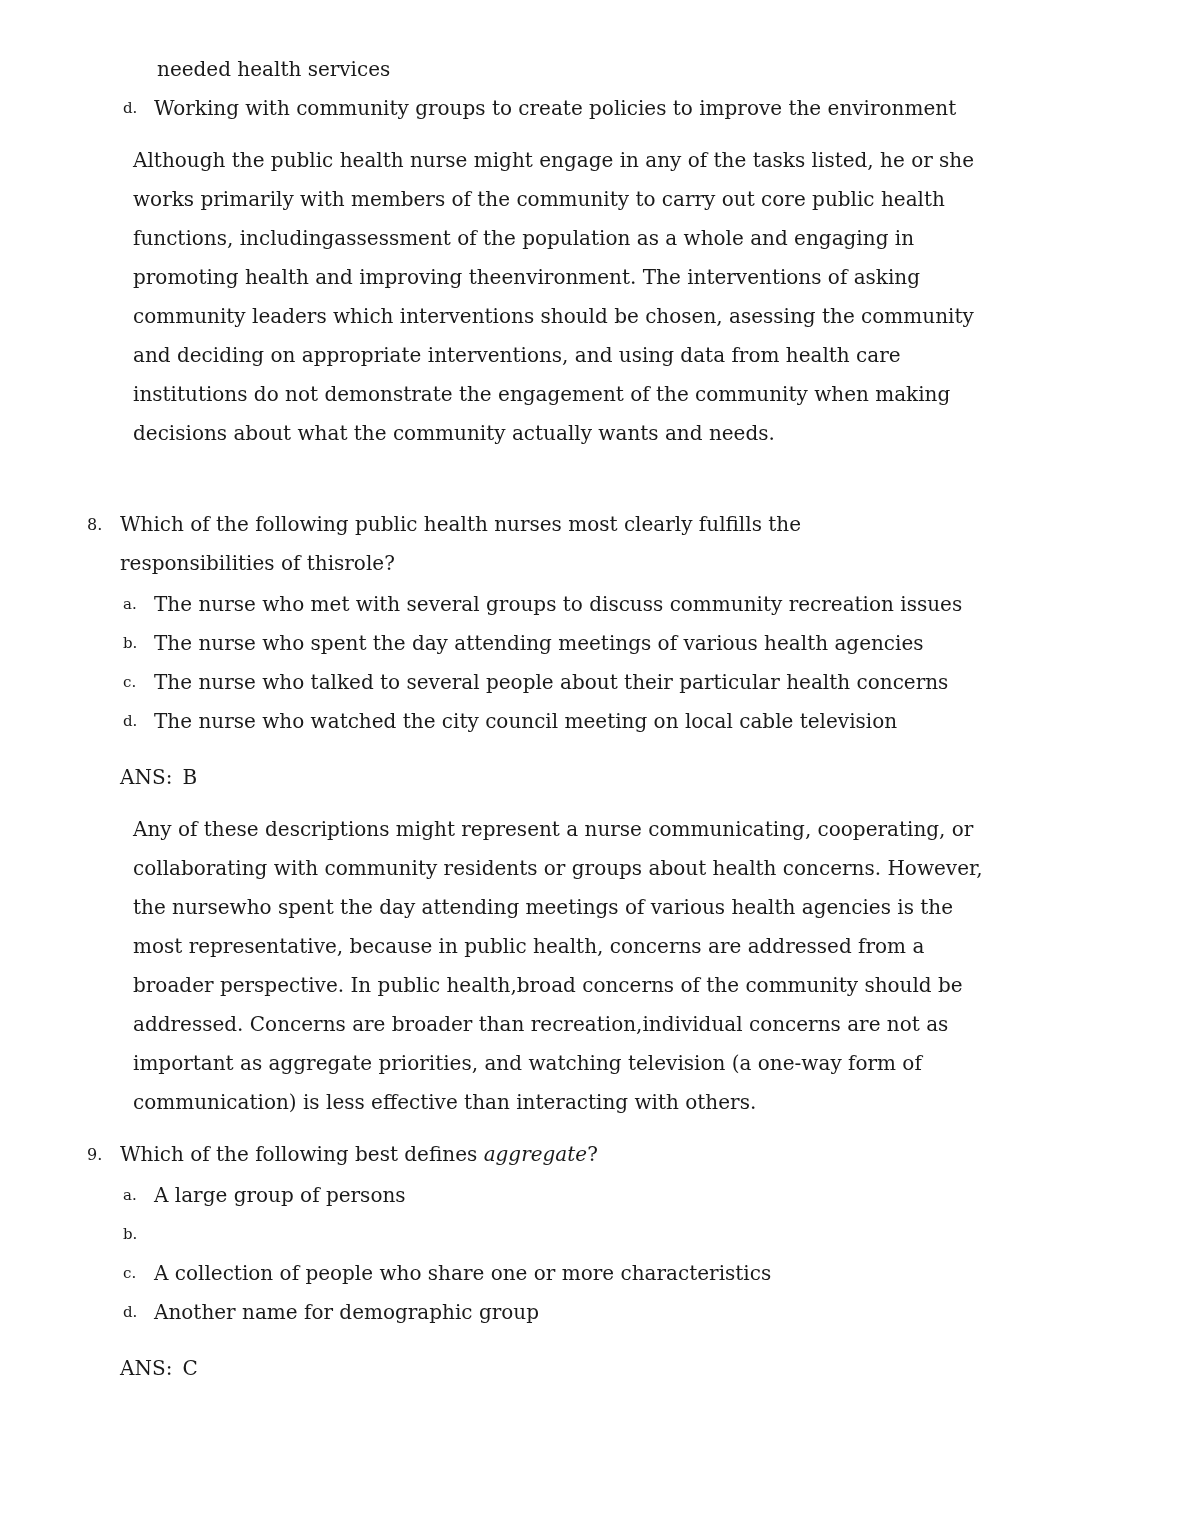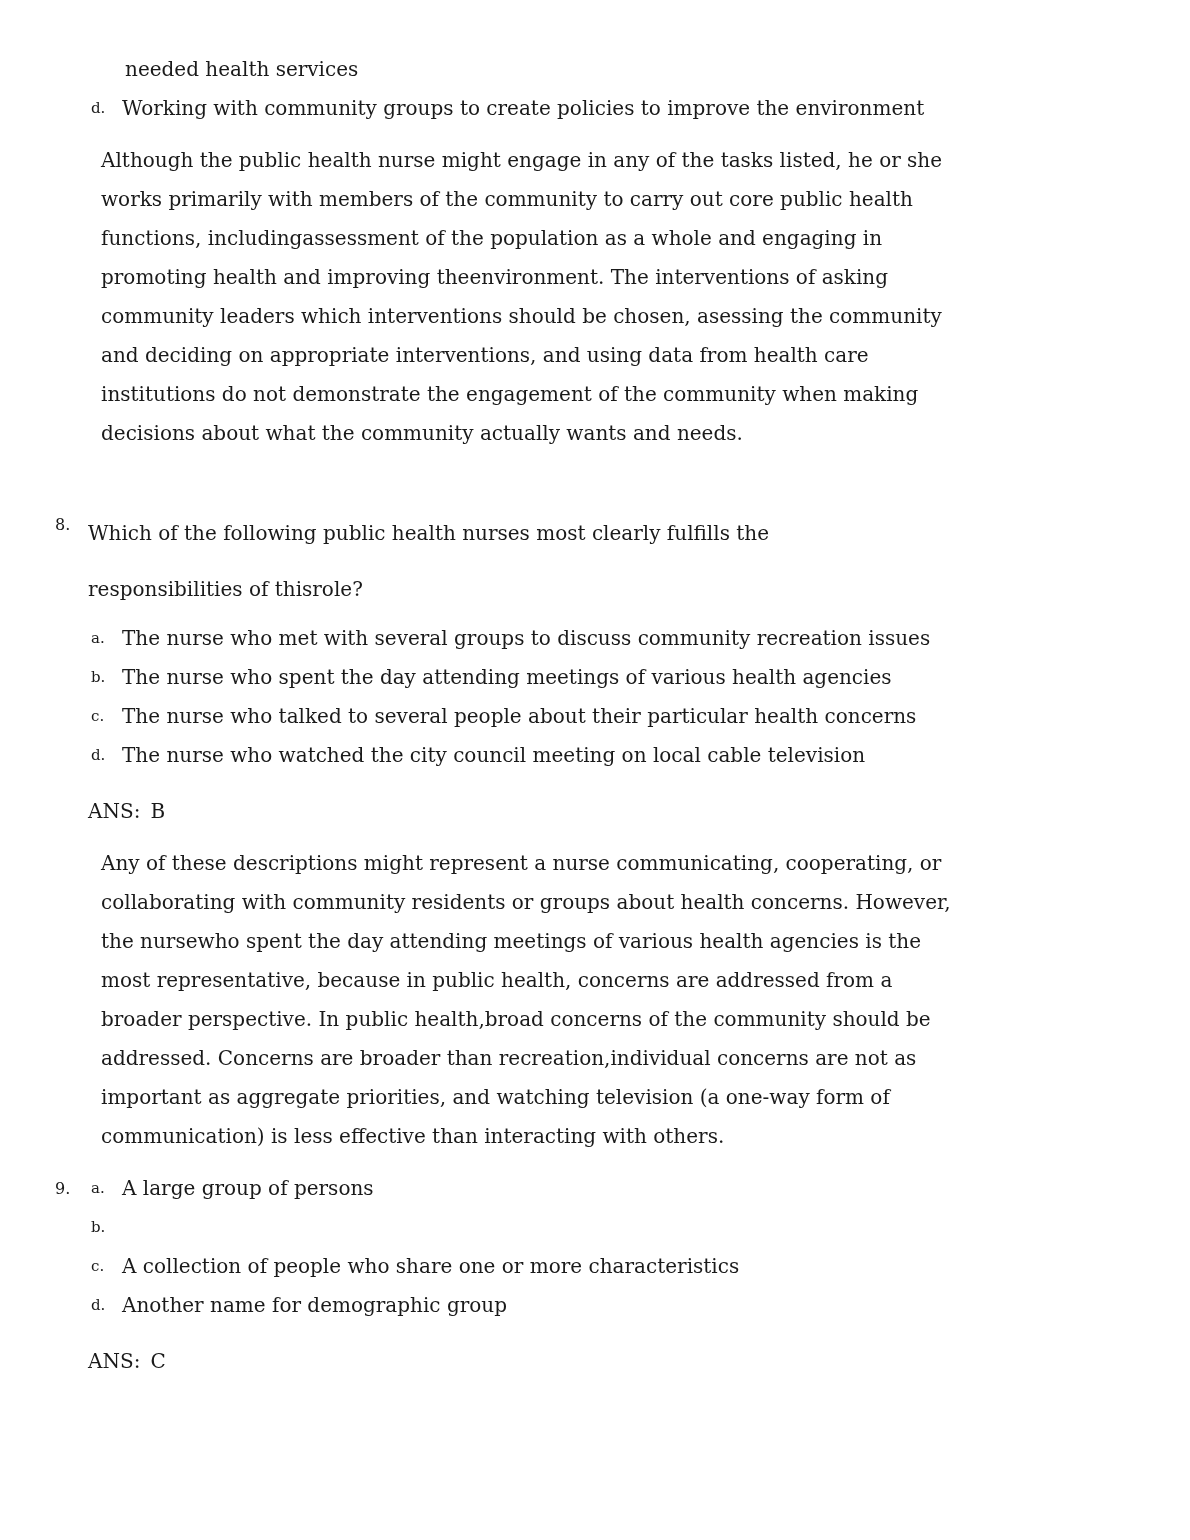--- a/index.html
+++ b/index.html
@@ -8,21 +8,21 @@
     background: #ffffff;
   }
   body {
     font-family: "DejaVu Serif", "Liberation Serif", serif;
     color: #1a1a1a;
   }
   .page {
     width: 1190px;
     min-height: 1540px;
     box-sizing: border-box;
-    padding: 50px 120px 30px 88px;
+    padding: 50px 120px 30px 120px;
     background: #ffffff;
     overflow: hidden;
   }
   .txt {
     font-size: 20px;
     line-height: 39px;
   }
   .carryover {
     margin-left: 37px;
   }
@@ -65,21 +65,21 @@
   }
   .q-num {
     position: absolute;
     left: -33px;
     top: 0;
     font-size: 16px;
     line-height: 39px;
   }
   .q-text {
     font-size: 20px;
-    line-height: 56px;
+    line-height: 39px;
     max-width: 732px;
   }
   .q-text em {
     font-style: italic;
   }
   .options {
     margin-top: 2px;
   }
 </style>
 </head>
@@ -124,20 +124,21 @@
 
     <div class="answer">
       <span>ANS:</span><span class="ans-value">B</span>
     </div>
 
     <p class="rationale">Any of these descriptions might represent a nurse communicating, cooperating, or collaborating with community residents or groups about health concerns. However, the nursewho spent the day attending meetings of various health agencies is the most representative, because in public health, concerns are addressed from a broader perspective. In public health,broad concerns of the community should be addressed. Concerns are broader than recreation,individual concerns are not as important as aggregate priorities, and watching television (a one-way form of communication) is less effective than interacting with others.</p>
   </section>
 
   <section class="question">
     <span class="q-num">9.</span>
+    <div class="q-text"><span>Which of the following best defines </span><em>aggregate</em><span>?</span></div>
 
     <div class="options">
       <div class="option">
         <span class="o-letter">a.</span>
         <span class="o-text">A large group of persons</span>
       </div>
       <div class="option">
         <span class="o-letter">b.</span>
       </div>
       <div class="option">

